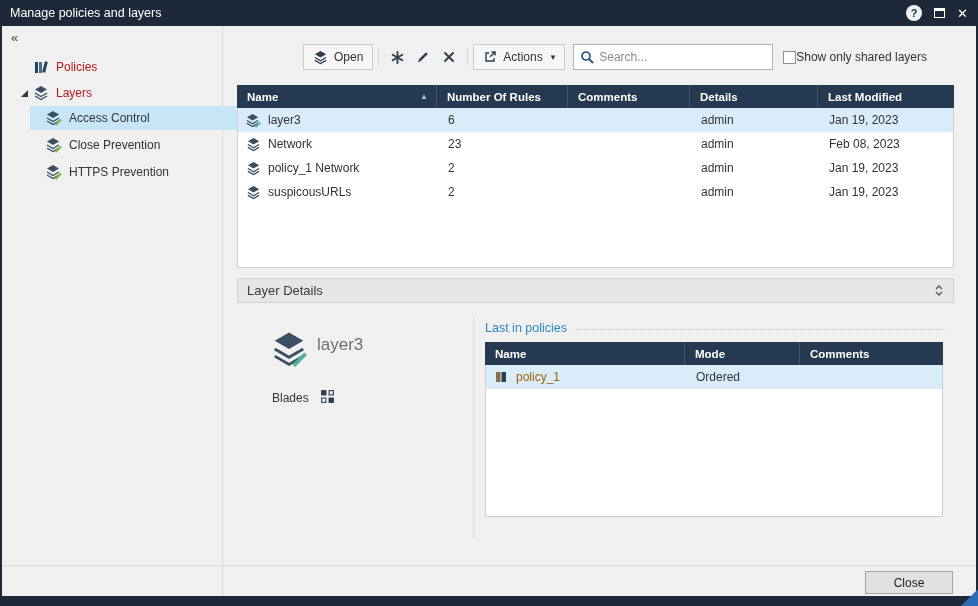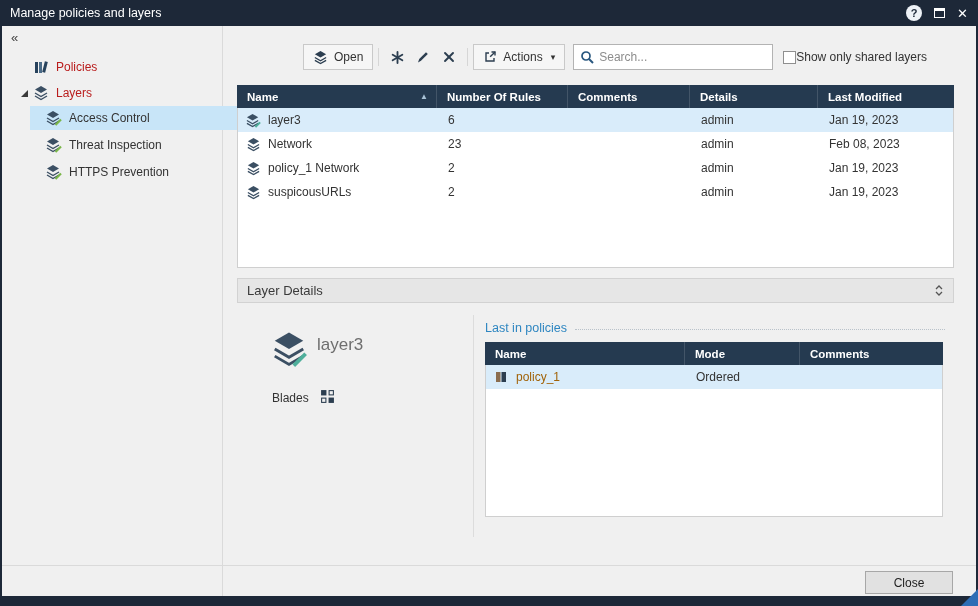--- a/index.html
+++ b/index.html
@@ -187,21 +187,21 @@
 
         <div class="tree-child">
           <span class="icon">
             <svg viewBox="0 0 16 16">
                 <polygon points="7,1 13,4.5 7,8 1,4.5" fill="#3b4f63"></polygon>
                 <polyline points="1,8 7,11.5 13,8" fill="none" stroke="#3b4f63" stroke-width="1.4"></polyline>
                 <polyline points="1,11 7,14.5 13,11" fill="none" stroke="#3b4f63" stroke-width="1.4"></polyline>
                 <line x1="9.5" y1="15" x2="15" y2="9.5" stroke="#7ab648" stroke-width="2.2"></line>
               </svg>
           </span>
-          <span>Threat Inspection</span>
+          <span>Close Prevention</span>
         </div>
 
         <div class="tree-child">
           <span class="icon">
             <svg viewBox="0 0 16 16">
                 <polygon points="7,1 13,4.5 7,8 1,4.5" fill="#3b4f63"></polygon>
                 <polyline points="1,8 7,11.5 13,8" fill="none" stroke="#3b4f63" stroke-width="1.4"></polyline>
                 <polyline points="1,11 7,14.5 13,11" fill="none" stroke="#3b4f63" stroke-width="1.4"></polyline>
                 <line x1="9.5" y1="15" x2="15" y2="9.5" stroke="#7ab648" stroke-width="2.2"></line>
               </svg>

